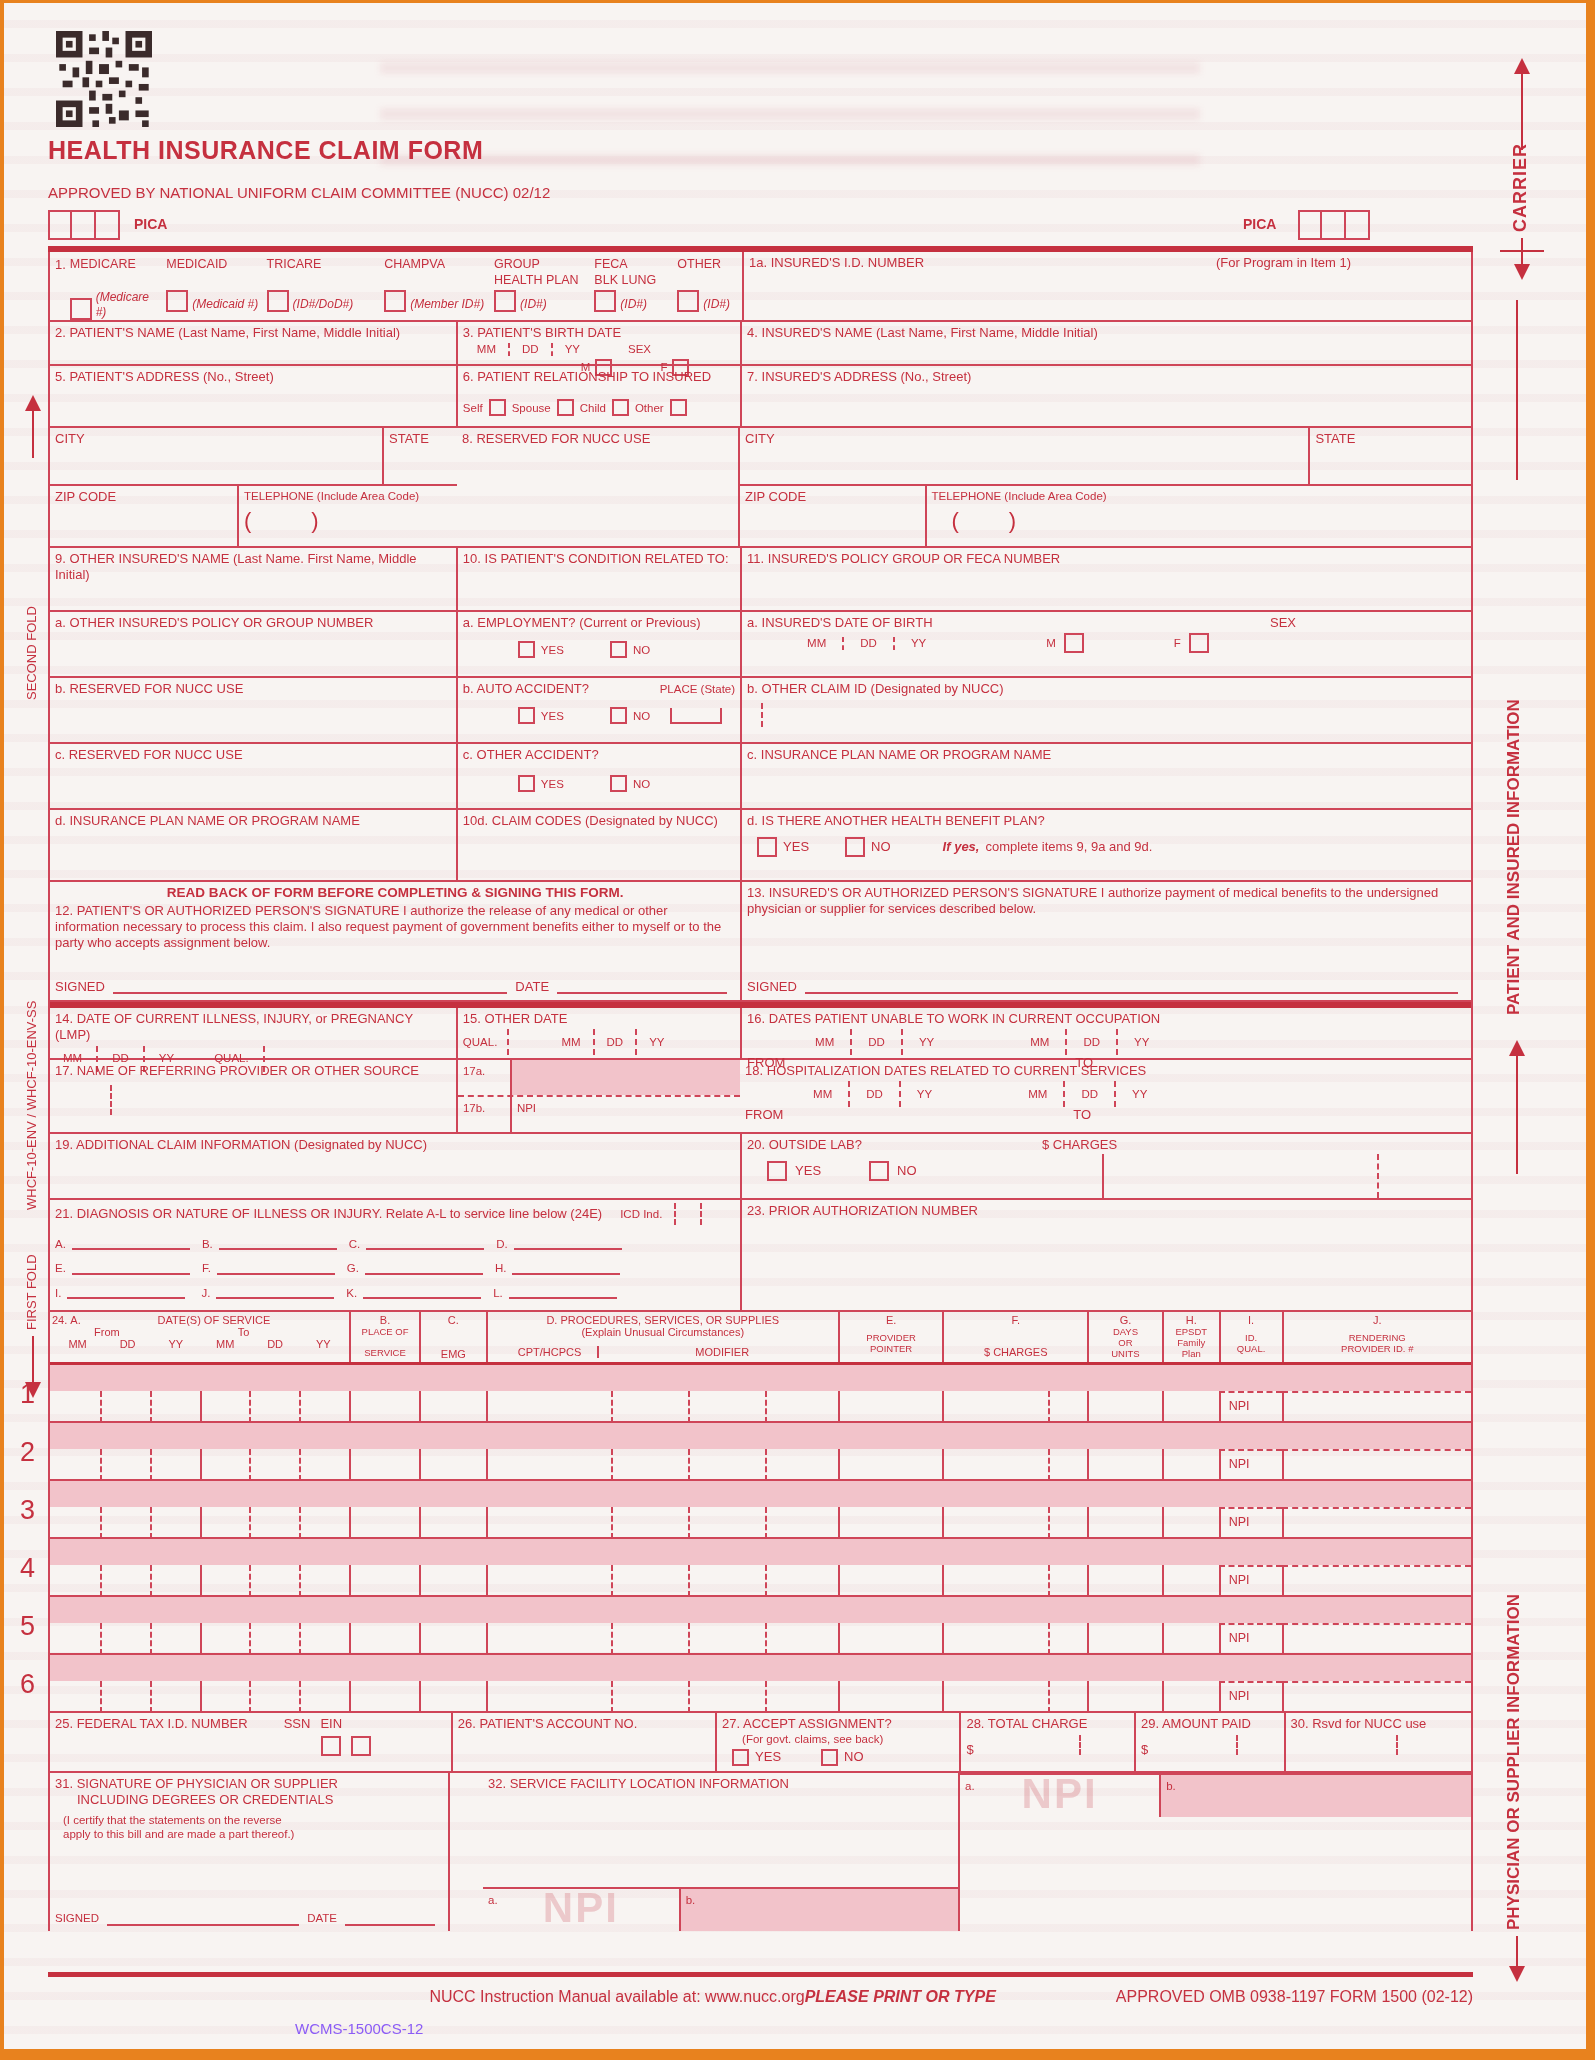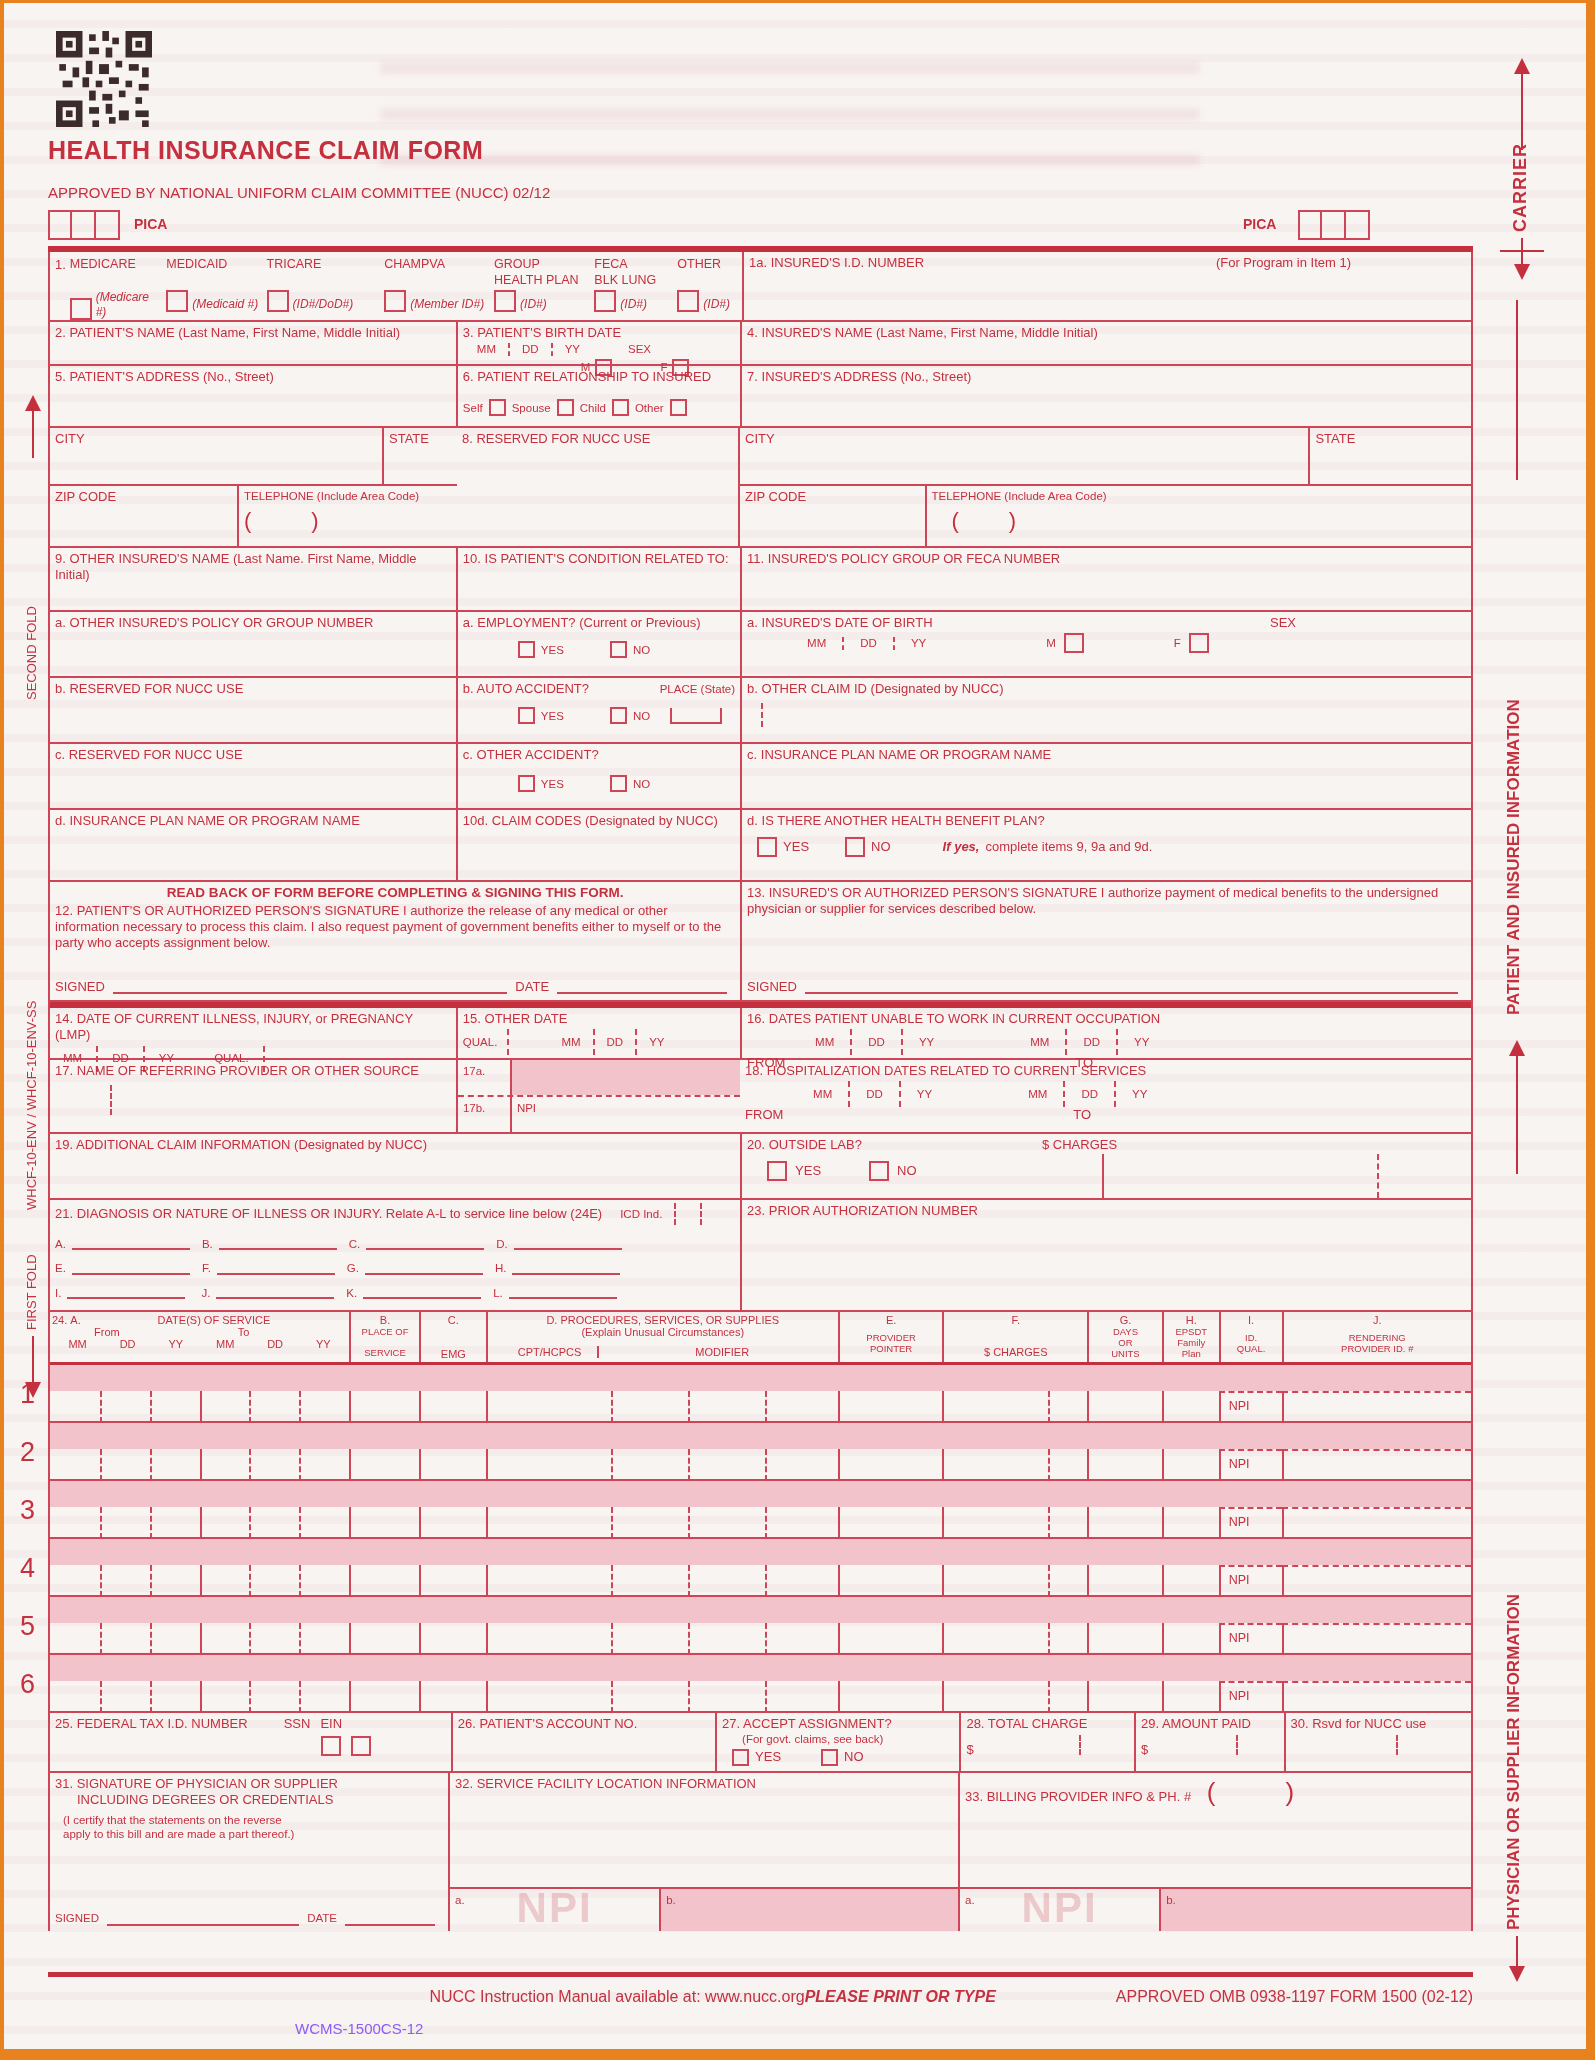--- a/index.html
+++ b/index.html
@@ -867,39 +867,35 @@
         <div style="margin-left:22px;">INCLUDING DEGREES OR CREDENTIALS</div>
         <div class="sm" style="margin-left:8px;margin-top:4px;">(I certify that the statements on the reverse</div>
         <div class="sm" style="margin-left:8px;">apply to this bill and are made a part thereof.)</div>
         <div class="flexrow" style="margin-top:auto;margin-bottom:2px;">
           <span class="sm">SIGNED</span>
           <span class="sigline"></span>
           <span class="sm">DATE</span>
           <span class="sigline" style="max-width:90px;"></span>
         </div>
       </div>
-      <div style="width:510px;border-left:2px solid var(--line);display:flex;flex-direction:column;">
+      <div style="width:510px;border-left:2px solid var(--line);display:flex;flex-direction:column;padding-left:33px;">
         <div class="cell" style="flex:1;border-left:none;">
           <span>32. SERVICE FACILITY LOCATION INFORMATION</span>
         </div>
         <div style="display:flex;height:44px;border-top:2px solid var(--line);">
           <div class="cell" style="width:210px;border-left:none;position:relative;">
             <span class="sm">a.</span>
             <span class="npi-watermark">NPI</span>
           </div>
           <div class="cell shade-fill" style="width:300px;">
             <span class="sm">b.</span>
           </div>
         </div>
       </div>
       <div style="width:513px;border-left:2px solid var(--line);display:flex;flex-direction:column;">
-        <div class="cell" style="flex:1;border-left:none;">
-          <span>33. BILLING PROVIDER INFO &amp; PH. #</span>
-          <span style="font-size:26px;margin-left:12px;"><span>(</span><span style="display:inline-block;width:70px;"></span><span>)</span></span>
-        </div>
         <div style="display:flex;height:44px;border-top:2px solid var(--line);">
           <div class="cell" style="width:200px;border-left:none;position:relative;">
             <span class="sm">a.</span>
             <span class="npi-watermark">NPI</span>
           </div>
           <div class="cell shade-fill" style="width:313px;">
             <span class="sm">b.</span>
           </div>
         </div>
       </div>

